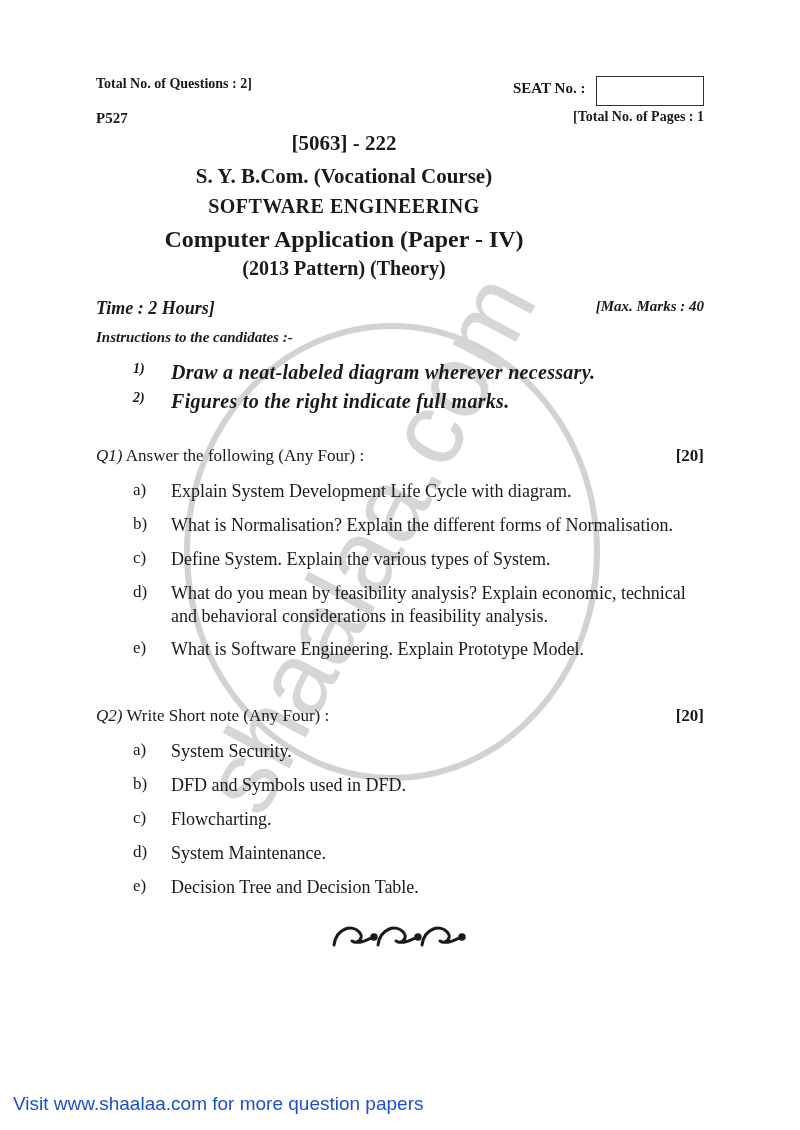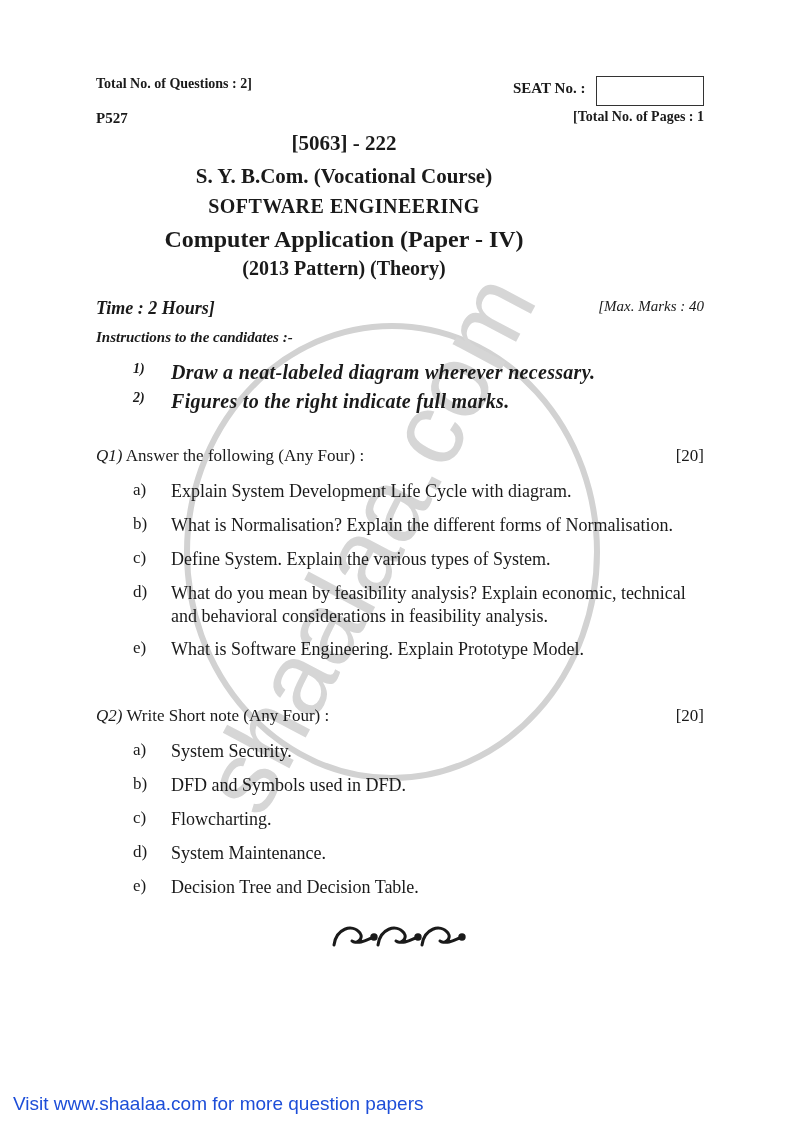--- a/index.html
+++ b/index.html
@@ -17,28 +17,28 @@
   .tpages { right: 96px; top: 109px; font-size: 14px; font-weight: bold; }
 
   .center { left: 0; width: 688px; text-align: center; font-weight: bold; }
   .code { top: 131px; font-size: 21px; }
   .course { top: 164px; font-size: 21px; }
   .subject { top: 195px; font-size: 20px; letter-spacing: 0.5px; }
   .paper { top: 226px; font-size: 24px; }
   .pattern { top: 257px; font-size: 20px; }
 
   .time { left: 96px; top: 298px; font-size: 18px; font-weight: bold; font-style: italic; }
-  .marks { right: 96px; top: 298px; font-size: 15px; font-weight: normal; font-style: italic; }
+  .marks { right: 96px; top: 298px; font-size: 15px; font-weight: bold; font-style: italic; }
   .instr-head { left: 96px; top: 329px; font-size: 15px; font-weight: bold; font-style: italic; }
   .instr-num { left: 133px; font-size: 14px; font-weight: bold; font-style: italic; }
   .instr-text { left: 171px; font-size: 20px; font-weight: bold; font-style: italic; letter-spacing: 0.3px; }
 
   .q-head { left: 96px; font-size: 17px; }
   .q-head .qn { font-style: italic; font-weight: normal; }
-  .q-marks { right: 96px; font-size: 17px; font-weight: normal; }
+  .q-marks { right: 96px; font-size: 17px; font-weight: bold; }
   .sub-lbl { left: 133px; font-size: 17px; }
   .sub-txt { left: 171px; width: 540px; font-size: 18px; line-height: 23px; }
 
   .ornament { left: 0; width: 800px; top: 915px; text-align: center; }
 
   .footer { left: 13px; top: 1093px; font-family: "Liberation Sans", "DejaVu Sans", sans-serif; font-size: 19px; color: #1d4ed8; }
 
   .watermark { left: 0; top: 0; width: 800px; height: 1130px; pointer-events: none; }
 </style>
 </head>

